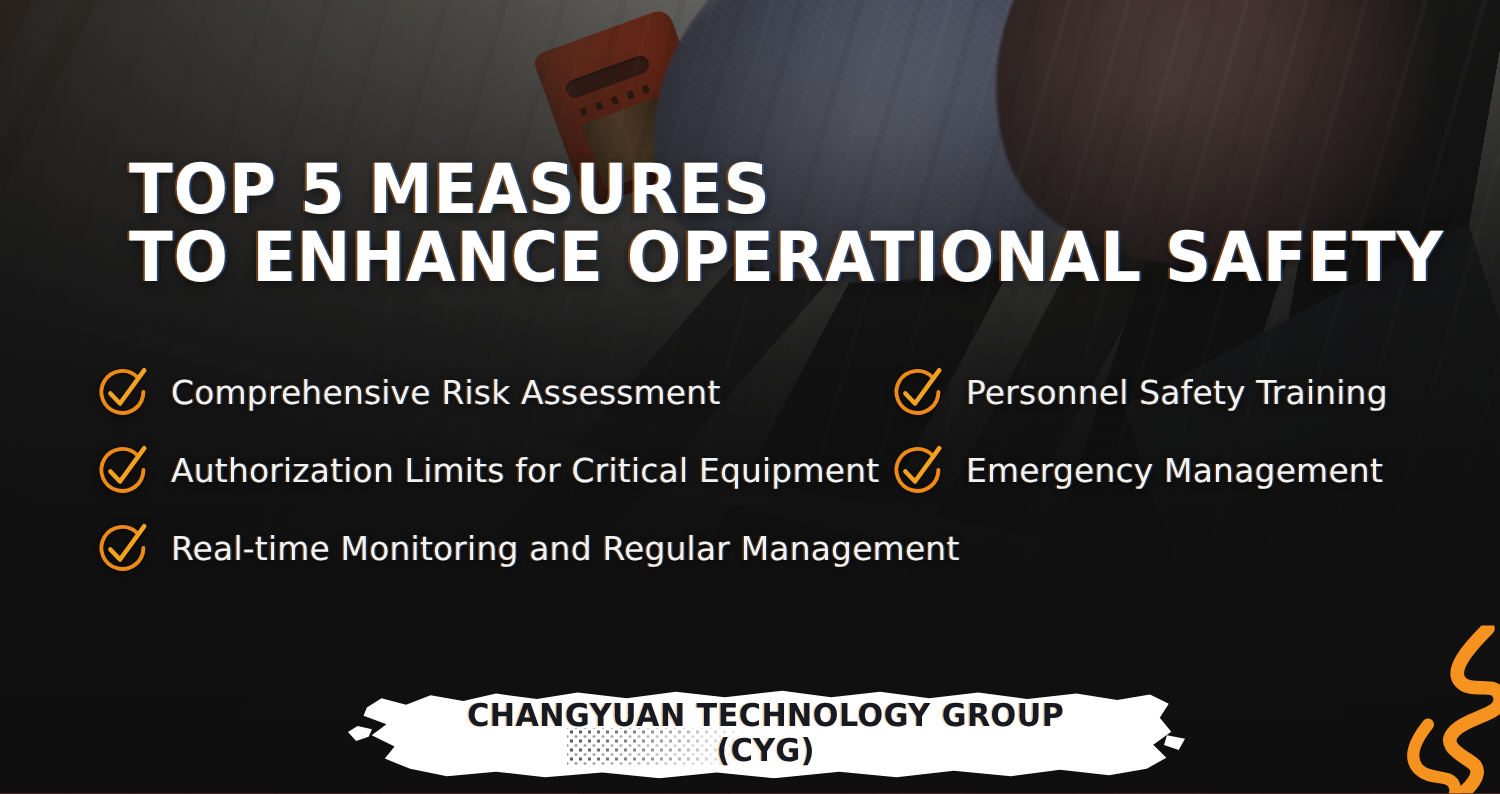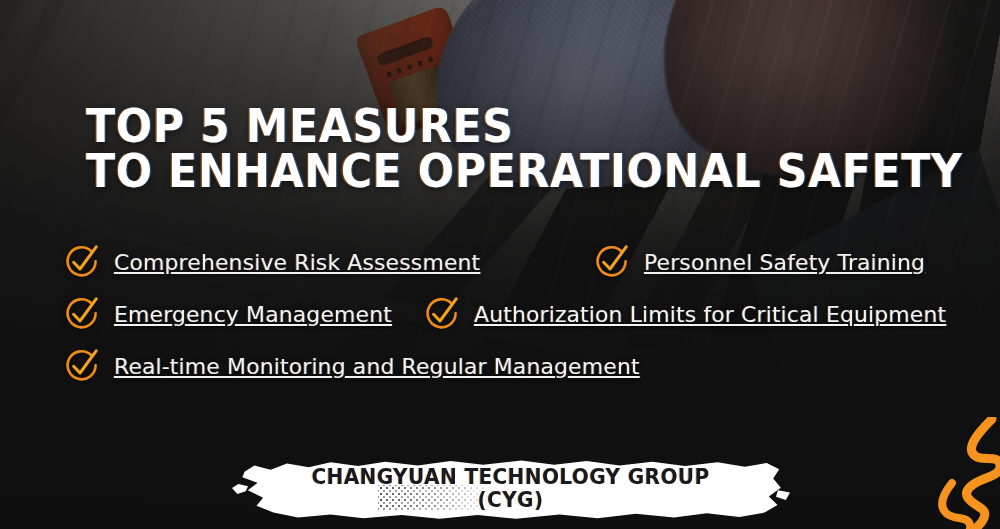--- a/index.html
+++ b/index.html
@@ -171,21 +171,20 @@
     color:#f2f2f2;
     font-size:22px;
     font-family:"DejaVu Sans", sans-serif;
     font-weight:400;
     letter-spacing:.1px;
     white-space:nowrap;
     text-shadow:
       -.9px 0 0 rgba(255,140,20,.30),
        .9px 0 0 rgba(70,150,255,.28),
        0 1px 4px rgba(0,0,0,.75);
-    text-decoration: underline;
   }
 
   
   .banner-wrap{
     position:absolute; left:238px; top:458px; width:545px; height:62px;text-align:center;
   }
   .banner-brush{
     position:absolute; inset:0;
     background:#ffffff;
     clip-path:polygon(
@@ -290,37 +289,37 @@
           <svg viewBox="0 0 40 40" aria-hidden="true">
             <path d="M29.6 9.5a14 14 0 1 0 4.0 9.8" fill="none" stroke="#F08A16" stroke-width="2.6" stroke-linecap="round"></path>
             <path d="M11.6 20.3 L18.0 27.0 L34.2 4.8" fill="none" stroke="#F5A21E" stroke-width="3.0" stroke-linecap="round" stroke-linejoin="round"></path>
           </svg>
         </span>
         <span class="item-label">Personnel Safety Training</span>
       </div>
     </div>
 
     <div class="row">
+      <div class="item col-left">
+        <span class="check-icon">
+          <svg viewBox="0 0 40 40" aria-hidden="true">
+            <path d="M29.6 9.5a14 14 0 1 0 4.0 9.8" fill="none" stroke="#F08A16" stroke-width="2.6" stroke-linecap="round"></path>
+            <path d="M11.6 20.3 L18.0 27.0 L34.2 4.8" fill="none" stroke="#F5A21E" stroke-width="3.0" stroke-linecap="round" stroke-linejoin="round"></path>
+          </svg>
+        </span>
+        <span class="item-label">Authorization Limits for Critical Equipment</span>
+      </div>
       <div class="item col-right">
         <span class="check-icon">
           <svg viewBox="0 0 40 40" aria-hidden="true">
             <path d="M29.6 9.5a14 14 0 1 0 4.0 9.8" fill="none" stroke="#F08A16" stroke-width="2.6" stroke-linecap="round"></path>
             <path d="M11.6 20.3 L18.0 27.0 L34.2 4.8" fill="none" stroke="#F5A21E" stroke-width="3.0" stroke-linecap="round" stroke-linejoin="round"></path>
           </svg>
         </span>
         <span class="item-label">Emergency Management</span>
-      </div>
-      <div class="item col-left">
-        <span class="check-icon">
-          <svg viewBox="0 0 40 40" aria-hidden="true">
-            <path d="M29.6 9.5a14 14 0 1 0 4.0 9.8" fill="none" stroke="#F08A16" stroke-width="2.6" stroke-linecap="round"></path>
-            <path d="M11.6 20.3 L18.0 27.0 L34.2 4.8" fill="none" stroke="#F5A21E" stroke-width="3.0" stroke-linecap="round" stroke-linejoin="round"></path>
-          </svg>
-        </span>
-        <span class="item-label">Authorization Limits for Critical Equipment</span>
       </div>
     </div>
 
     <div class="row">
       <div class="item col-left">
         <span class="check-icon">
           <svg viewBox="0 0 40 40" aria-hidden="true">
             <path d="M29.6 9.5a14 14 0 1 0 4.0 9.8" fill="none" stroke="#F08A16" stroke-width="2.6" stroke-linecap="round"></path>
             <path d="M11.6 20.3 L18.0 27.0 L34.2 4.8" fill="none" stroke="#F5A21E" stroke-width="3.0" stroke-linecap="round" stroke-linejoin="round"></path>
           </svg>

